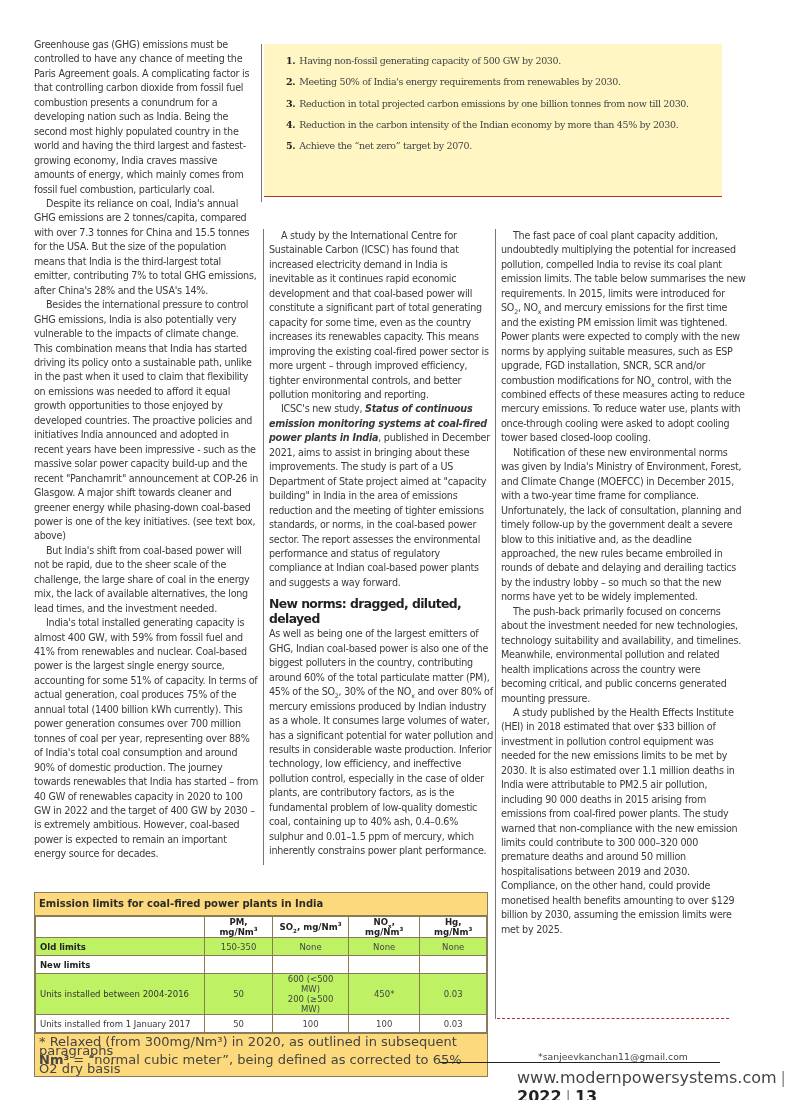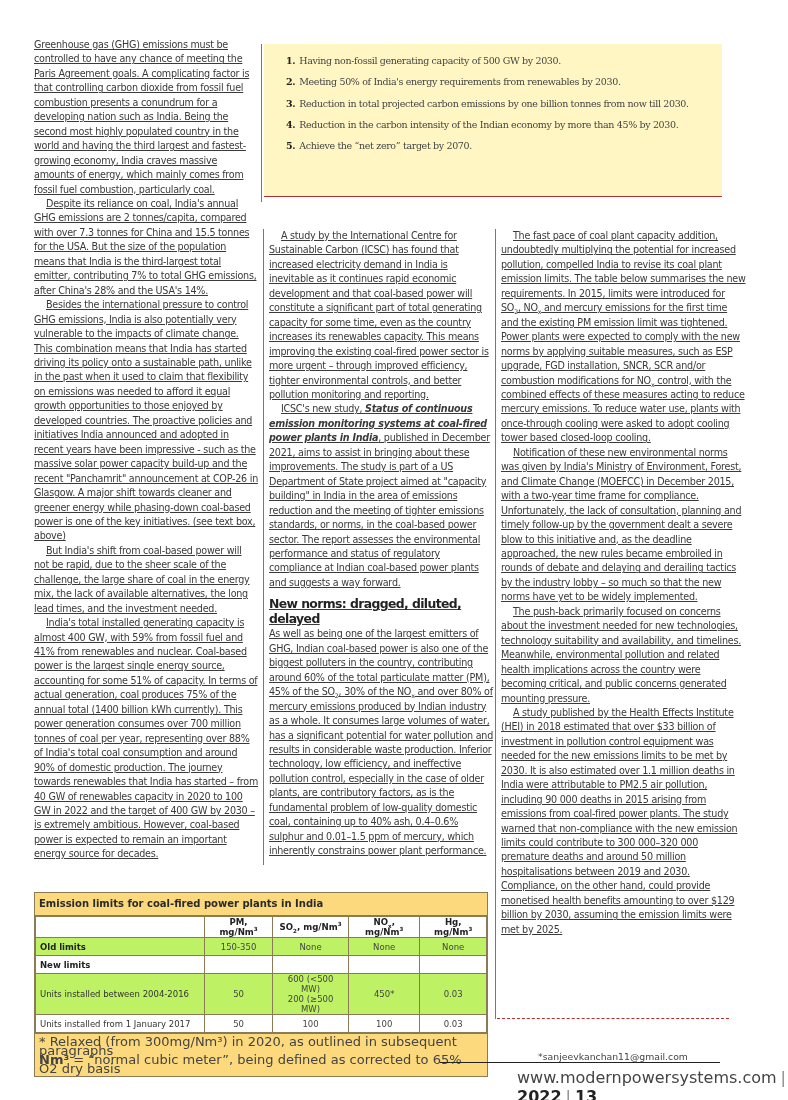--- a/index.html
+++ b/index.html
@@ -1,18 +1,18 @@
 <!DOCTYPE html>
 <html><head>
 <meta charset="utf-8">
 <style>
   html, body { margin:0; padding:0; background:#ffffff; }
   body { width:788px; height:1100px; position:relative; overflow:hidden;
          font-family:"DejaVu Sans", sans-serif; color:#3a3a3a; }
-  .col { position:absolute; font-size:9.6px; line-height:14.45px; letter-spacing:-0.25px;text-decoration:underline; }
+  .col { position:absolute; font-size:9.6px; line-height:14.45px; letter-spacing:-0.25px; }
   .col p { margin:0; text-indent:0; }
   .col p.ind { text-indent:12px; }
   #col1 { left:34px; top:38px; width:225px; }
   #col2 { left:263px; top:229px; width:226px; border-left:1px solid #777; padding-left:5px; height:636px; }
   #col3 { left:495px; top:229px; width:245px; border-left:1px solid #777; padding-left:5px; height:790px; }
   .vrule { position:absolute; background:#777; }
   #panch { position:absolute; left:264px; top:44px; width:458px; height:152px; background:#fff6c4;
            border-bottom:1.5px solid #b03030; }
   #panch-rule { left:261px; top:44px; width:1px; height:158px; }
   #panch h2 { margin:4px 0 0 0; text-align:center; font-family:"DejaVu Serif", serif; font-size:14.2px;

